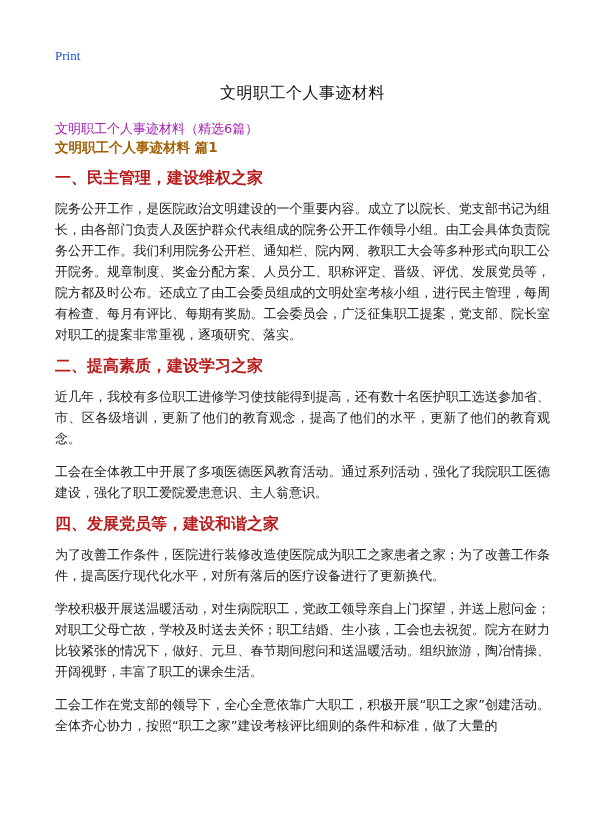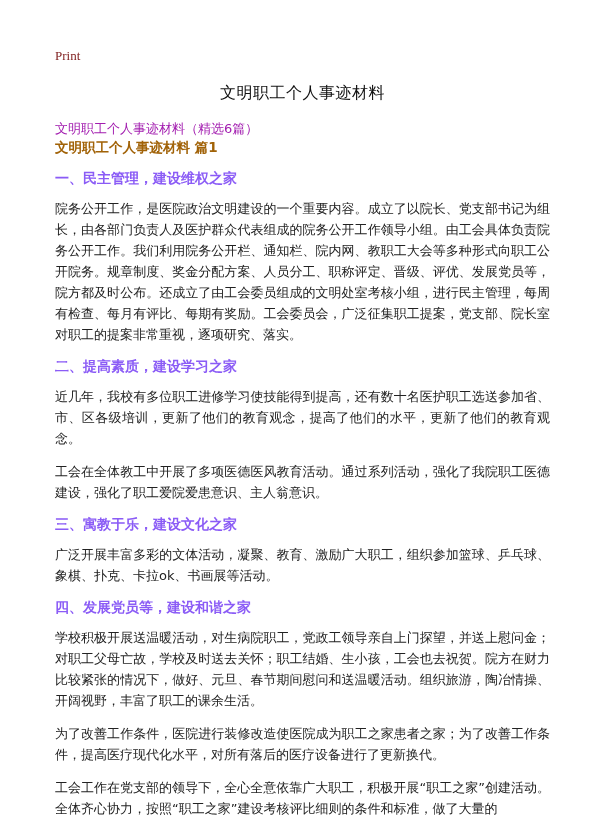--- a/index.html
+++ b/index.html
@@ -19,21 +19,21 @@
       position: absolute;
       left: 0; top: 0;
       width: 600px;
       height: 828px;
       box-sizing: border-box;
       padding: 48px 50px 0 55px;
     }
     .print-label {
       font-family: "Liberation Serif", "DejaVu Serif", serif;
       font-size: 13px;
-      color: #7f1d1d;
+      color: #1d4ed8;
       line-height: 16px;
       margin: 0 0 16px 0;
     }
     .doc-title {
       text-align: center;
       font-size: 16px;
       font-weight: normal;
       color: #111;
       line-height: 26px;
       margin: 0 0 14px 0;
@@ -46,23 +46,23 @@
       margin: 0 0 0 0;
     }
     .article-title {
       font-size: 13.5px;
       font-weight: bold;
       color: #a16207;
       line-height: 18px;
       margin: 0 0 13px 0;
     }
     .section-heading {
-      font-size: 14px;
+      font-size: 16px;
       font-weight: bold;
-      color: #8b5cf6;
+      color: #b91c1c;
       line-height: 18px;
       margin: 0 0 11px 0;
     }
     .para {
       font-size: 13px;
       color: #222;
       line-height: 21px;
       margin: 0 0 12px 0;
       text-align: justify;
       word-break: break-all;
@@ -84,24 +84,20 @@
     <div class="section-heading">一、民主管理，建设维权之家</div>
     <p class="para">院务公开工作，是医院政治文明建设的一个重要内容。成立了以院长、党支部书记为组长，由各部门负责人及医护群众代表组成的院务公开工作领导小组。由工会具体负责院务公开工作。我们利用院务公开栏、通知栏、院内网、教职工大会等多种形式向职工公开院务。规章制度、奖金分配方案、人员分工、职称评定、晋级、评优、发展党员等，院方都及时公布。还成立了由工会委员组成的文明处室考核小组，进行民主管理，每周有检查、每月有评比、每期有奖励。工会委员会，广泛征集职工提案，党支部、院长室对职工的提案非常重视，逐项研究、落实。</p>
   </div>
 
   <div>
     <div class="section-heading">二、提高素质，建设学习之家</div>
     <p class="para">近几年，我校有多位职工进修学习使技能得到提高，还有数十名医护职工选送参加省、市、区各级培训，更新了他们的教育观念，提高了他们的水平，更新了他们的教育观念。</p>
     <p class="para">工会在全体教工中开展了多项医德医风教育活动。通过系列活动，强化了我院职工医德建设，强化了职工爱院爱患意识、主人翁意识。</p>
   </div>
 
-  <div>
-    <div class="section-heading">三、寓教于乐，建设文化之家</div>
-    <p class="para">广泛开展丰富多彩的文体活动，凝聚、教育、激励广大职工，组织参加篮球、乒乓球、象棋、扑克、卡拉ok、书画展等活动。</p>
-  </div>
 
   <div>
     <div class="section-heading">四、发展党员等，建设和谐之家</div>
+    <p class="para">为了改善工作条件，医院进行装修改造使医院成为职工之家患者之家；为了改善工作条件，提高医疗现代化水平，对所有落后的医疗设备进行了更新换代。</p>
     <p class="para">学校积极开展送温暖活动，对生病院职工，党政工领导亲自上门探望，并送上慰问金；对职工父母亡故，学校及时送去关怀；职工结婚、生小孩，工会也去祝贺。院方在财力比较紧张的情况下，做好、元旦、春节期间慰问和送温暖活动。组织旅游，陶冶情操、开阔视野，丰富了职工的课余生活。</p>
-    <p class="para">为了改善工作条件，医院进行装修改造使医院成为职工之家患者之家；为了改善工作条件，提高医疗现代化水平，对所有落后的医疗设备进行了更新换代。</p>
     <p class="para">工会工作在党支部的领导下，全心全意依靠广大职工，积极开展“职工之家”创建活动。全体齐心协力，按照“职工之家”建设考核评比细则的条件和标准，做了大量的</p>
   </div>
 </div>
 
 </body></html>

